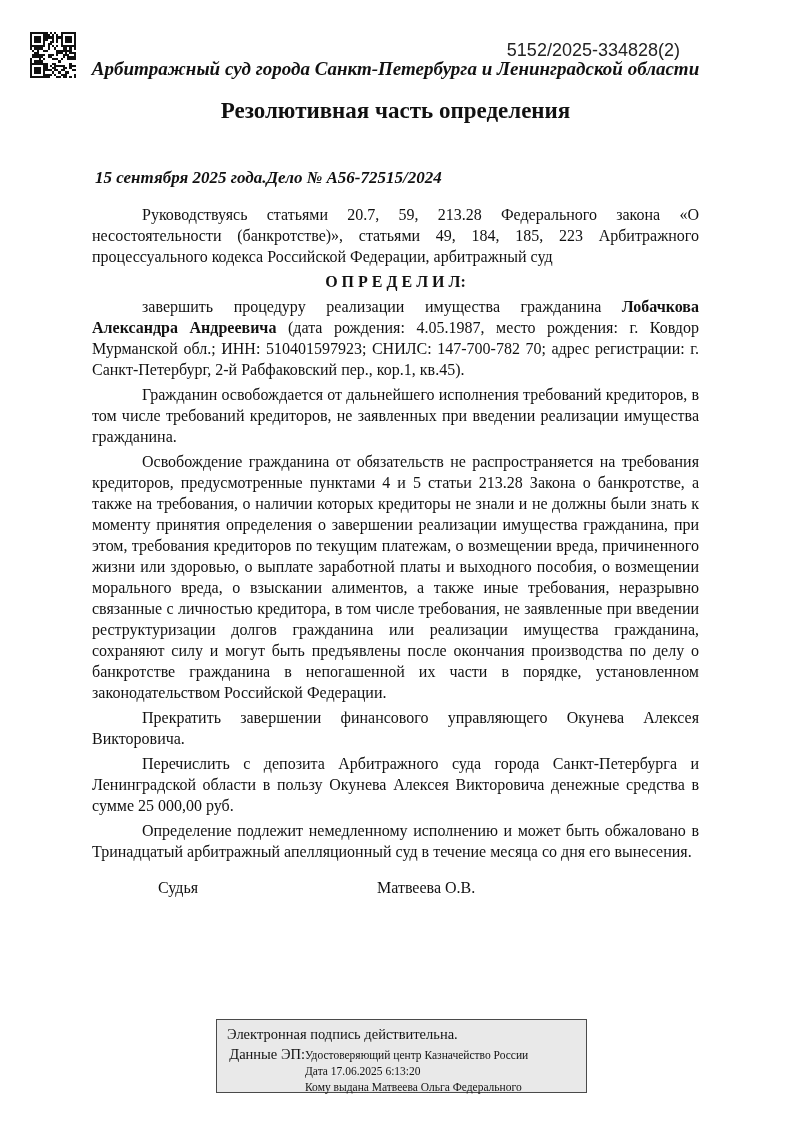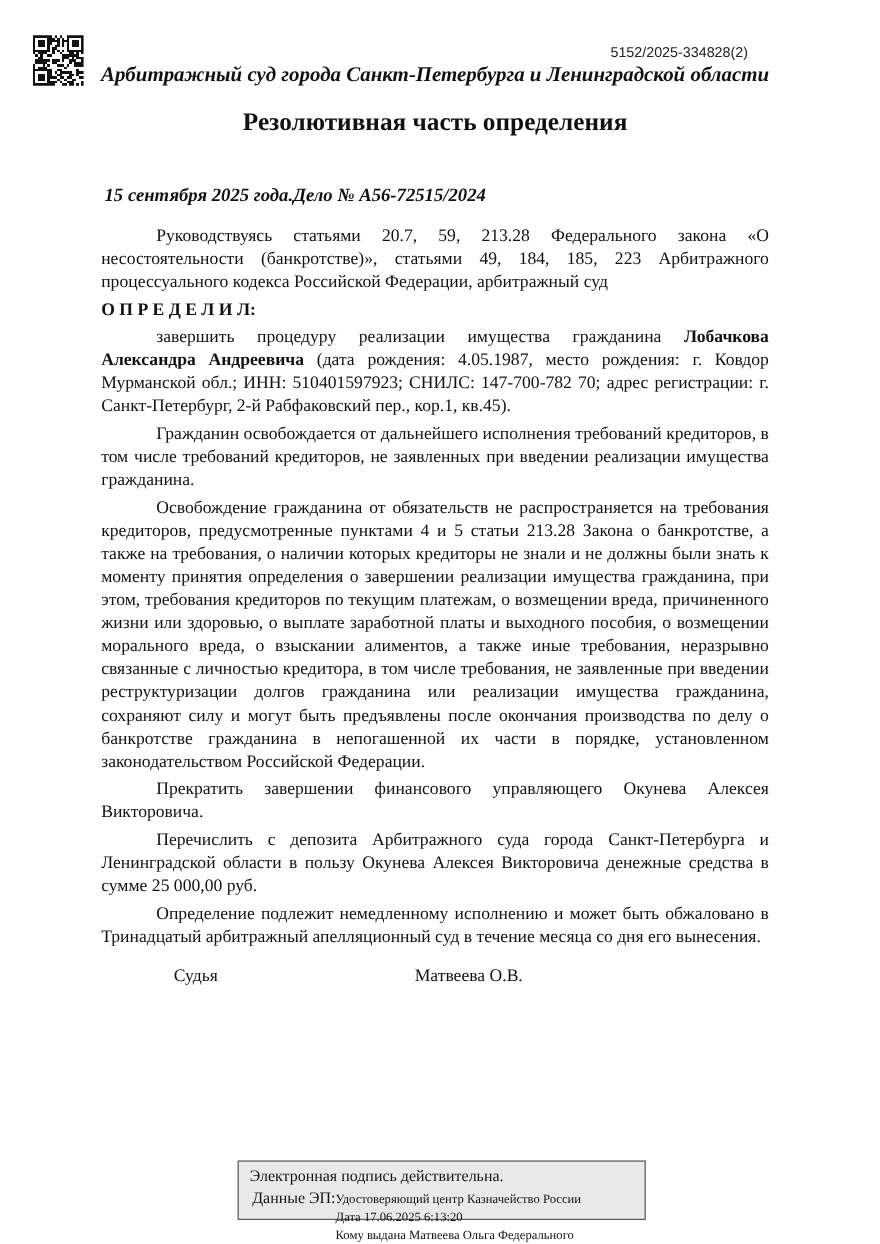--- a/index.html
+++ b/index.html
@@ -17,21 +17,21 @@
     left:30px;
     top:32px;
     width:46px;
     height:46px;
   }
   .docnum{
     position:absolute;
     top:40px;
     right:120px;
     font-family:"Liberation Sans","DejaVu Sans",sans-serif;
-    font-size:13px;
+    font-size:18px;
     color:#222222;
   }
   .court{
     margin:0 97px 0 88px;
     padding-top:57px;
     text-align:center;
     font-size:19px;
     line-height:24px;
     font-weight:bold;
     font-style:italic;
@@ -55,43 +55,43 @@
     margin:16px 97px 0 88px;
     font-size:16px;
     line-height:21px;
     text-align:justify;
   }
   .body-text p{
     margin:4px;
     text-indent:50px;
   }
   .body-text p.resolution{
+    text-align:center;
     text-indent:0;
     font-weight:bold;
   }
   .sig{
     position:relative;
     margin:15px 97px 0 88px;
     height:22px;
     font-size:16px;
     line-height:21px;
   }
   .sig .judge-label{position:absolute;left:70px;}
   .sig .judge-name{position:absolute;left:289px;}
   .esig{
     position:absolute;
     left:216px;
     top:1019px;
     width:371px;
-    height:54px;
+    height:74px;
     box-sizing:border-box;
     background:#e9e9e9;
     border:1px solid #4a4a4a;
     padding:5px 10px 0 10px;
-    margin-top:36px;
   }
   .esig-valid{
     font-size:14.5px;
     line-height:18px;
     margin-bottom:3px;
   }
   .esig-row{display:flex;}
   .esig-label{
     font-size:14.5px;
     line-height:17px;

